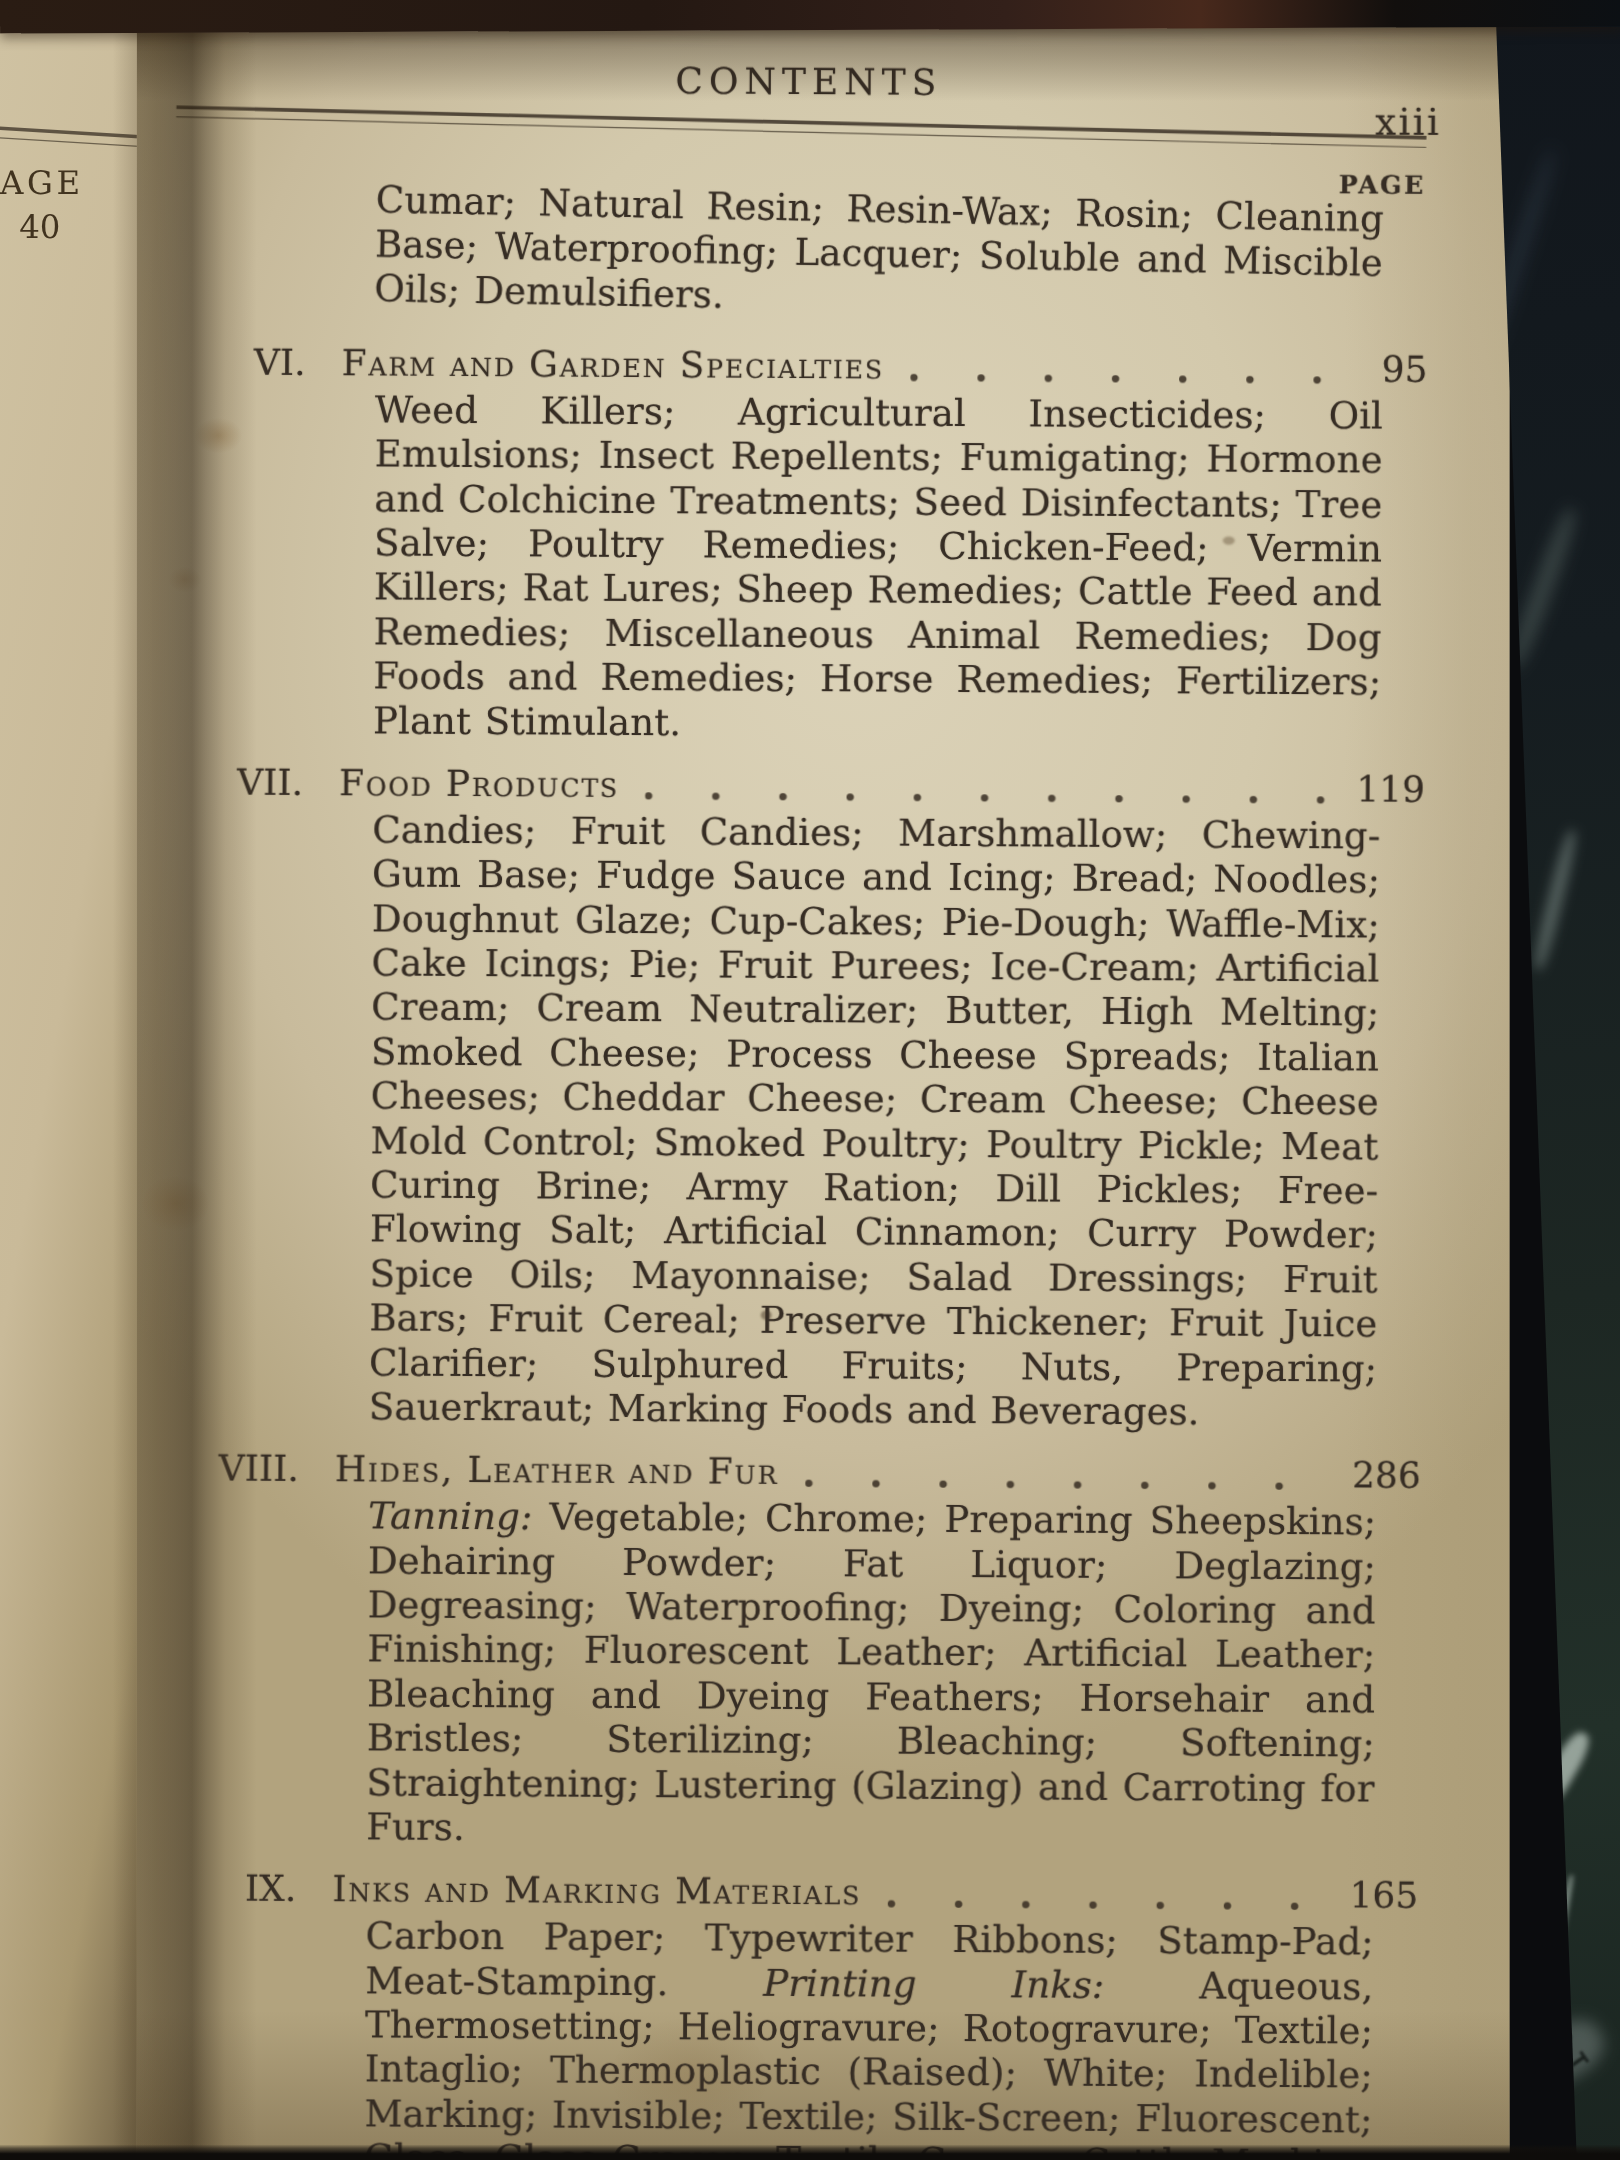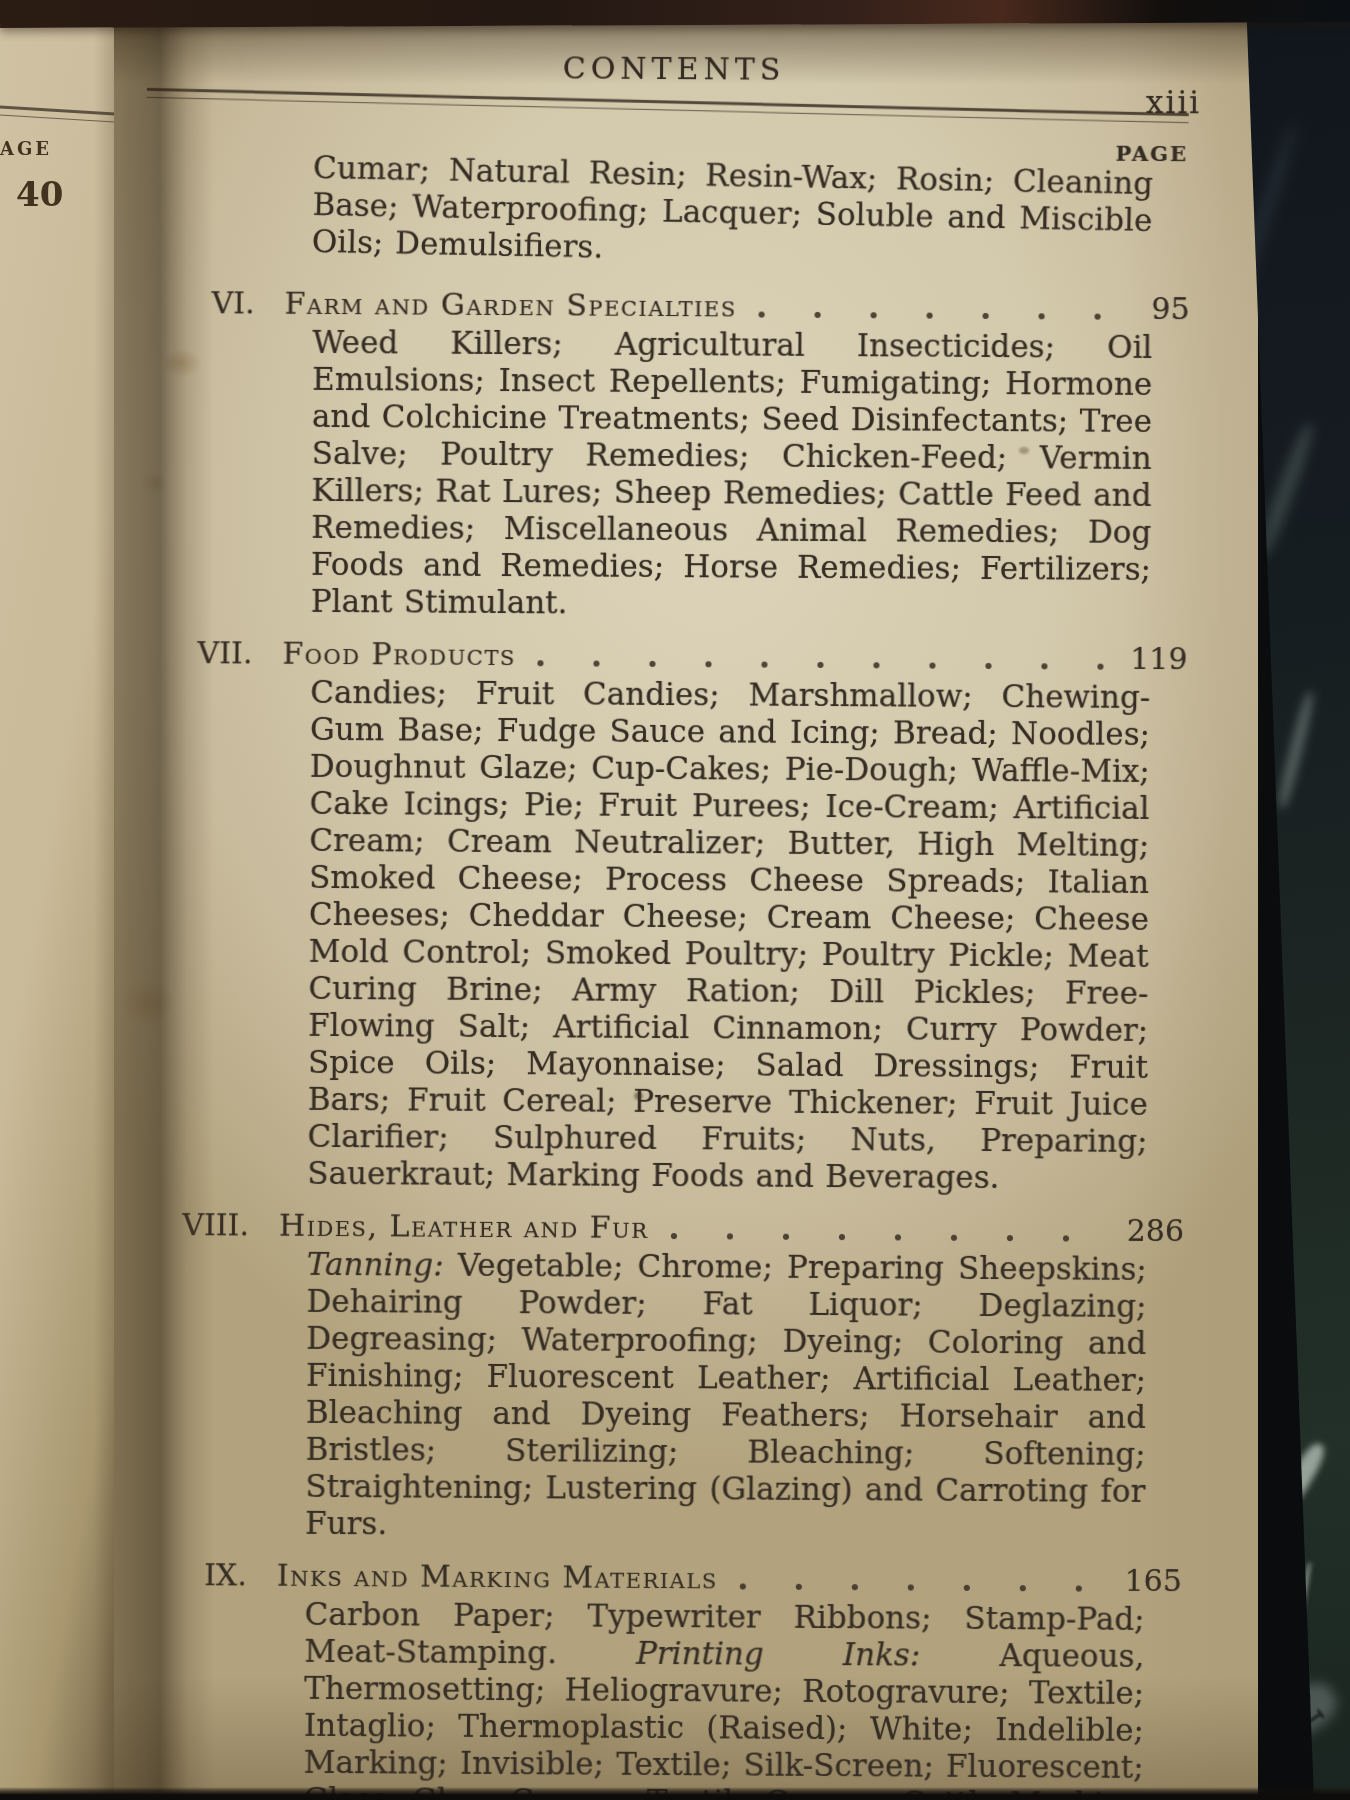--- a/index.html
+++ b/index.html
@@ -14,22 +14,22 @@
   
   .left-page {
     position:absolute; left:0; top:22px; width:118px; height:1778px; z-index:1;
     background:linear-gradient(100deg,#cfc2a2 0%,#c9ba99 45%,#a8976f 80%,#6e5f43 100%);
   }
   .lp-rule {
     position:absolute; left:-14px; top:88px; width:178px; height:10px;
     border-top:3px solid rgba(58,48,36,.75); border-bottom:1px solid rgba(58,48,36,.65);
     transform:rotate(3.5deg);
   }
-  .lp-age { position:absolute; left:0; top:116px; font-size:18px; font-weight:bold; letter-spacing:3px; color:#41331f; }
-  .lp-num { position:absolute; left:16px; top:152px; font-size:34px; font-weight:bold; color:#41331f; }
+  .lp-age { position:absolute; left:0; top:116px; font-size:27px; font-weight:normal; letter-spacing:3px; color:#41331f; }
+  .lp-num { position:absolute; left:16px; top:152px; font-size:27px; font-weight:normal; color:#41331f; }
 
   
   .gutter {
     position:absolute; left:94px; top:0; width:120px; height:1800px; z-index:4; pointer-events:none;
     background:linear-gradient(to right, rgba(70,55,30,0) 0%, rgba(62,48,26,.38) 30%,
       rgba(38,27,12,.5) 55%, rgba(82,66,40,.22) 78%, rgba(82,66,40,0) 100%);
   }
 
   
   .page {

